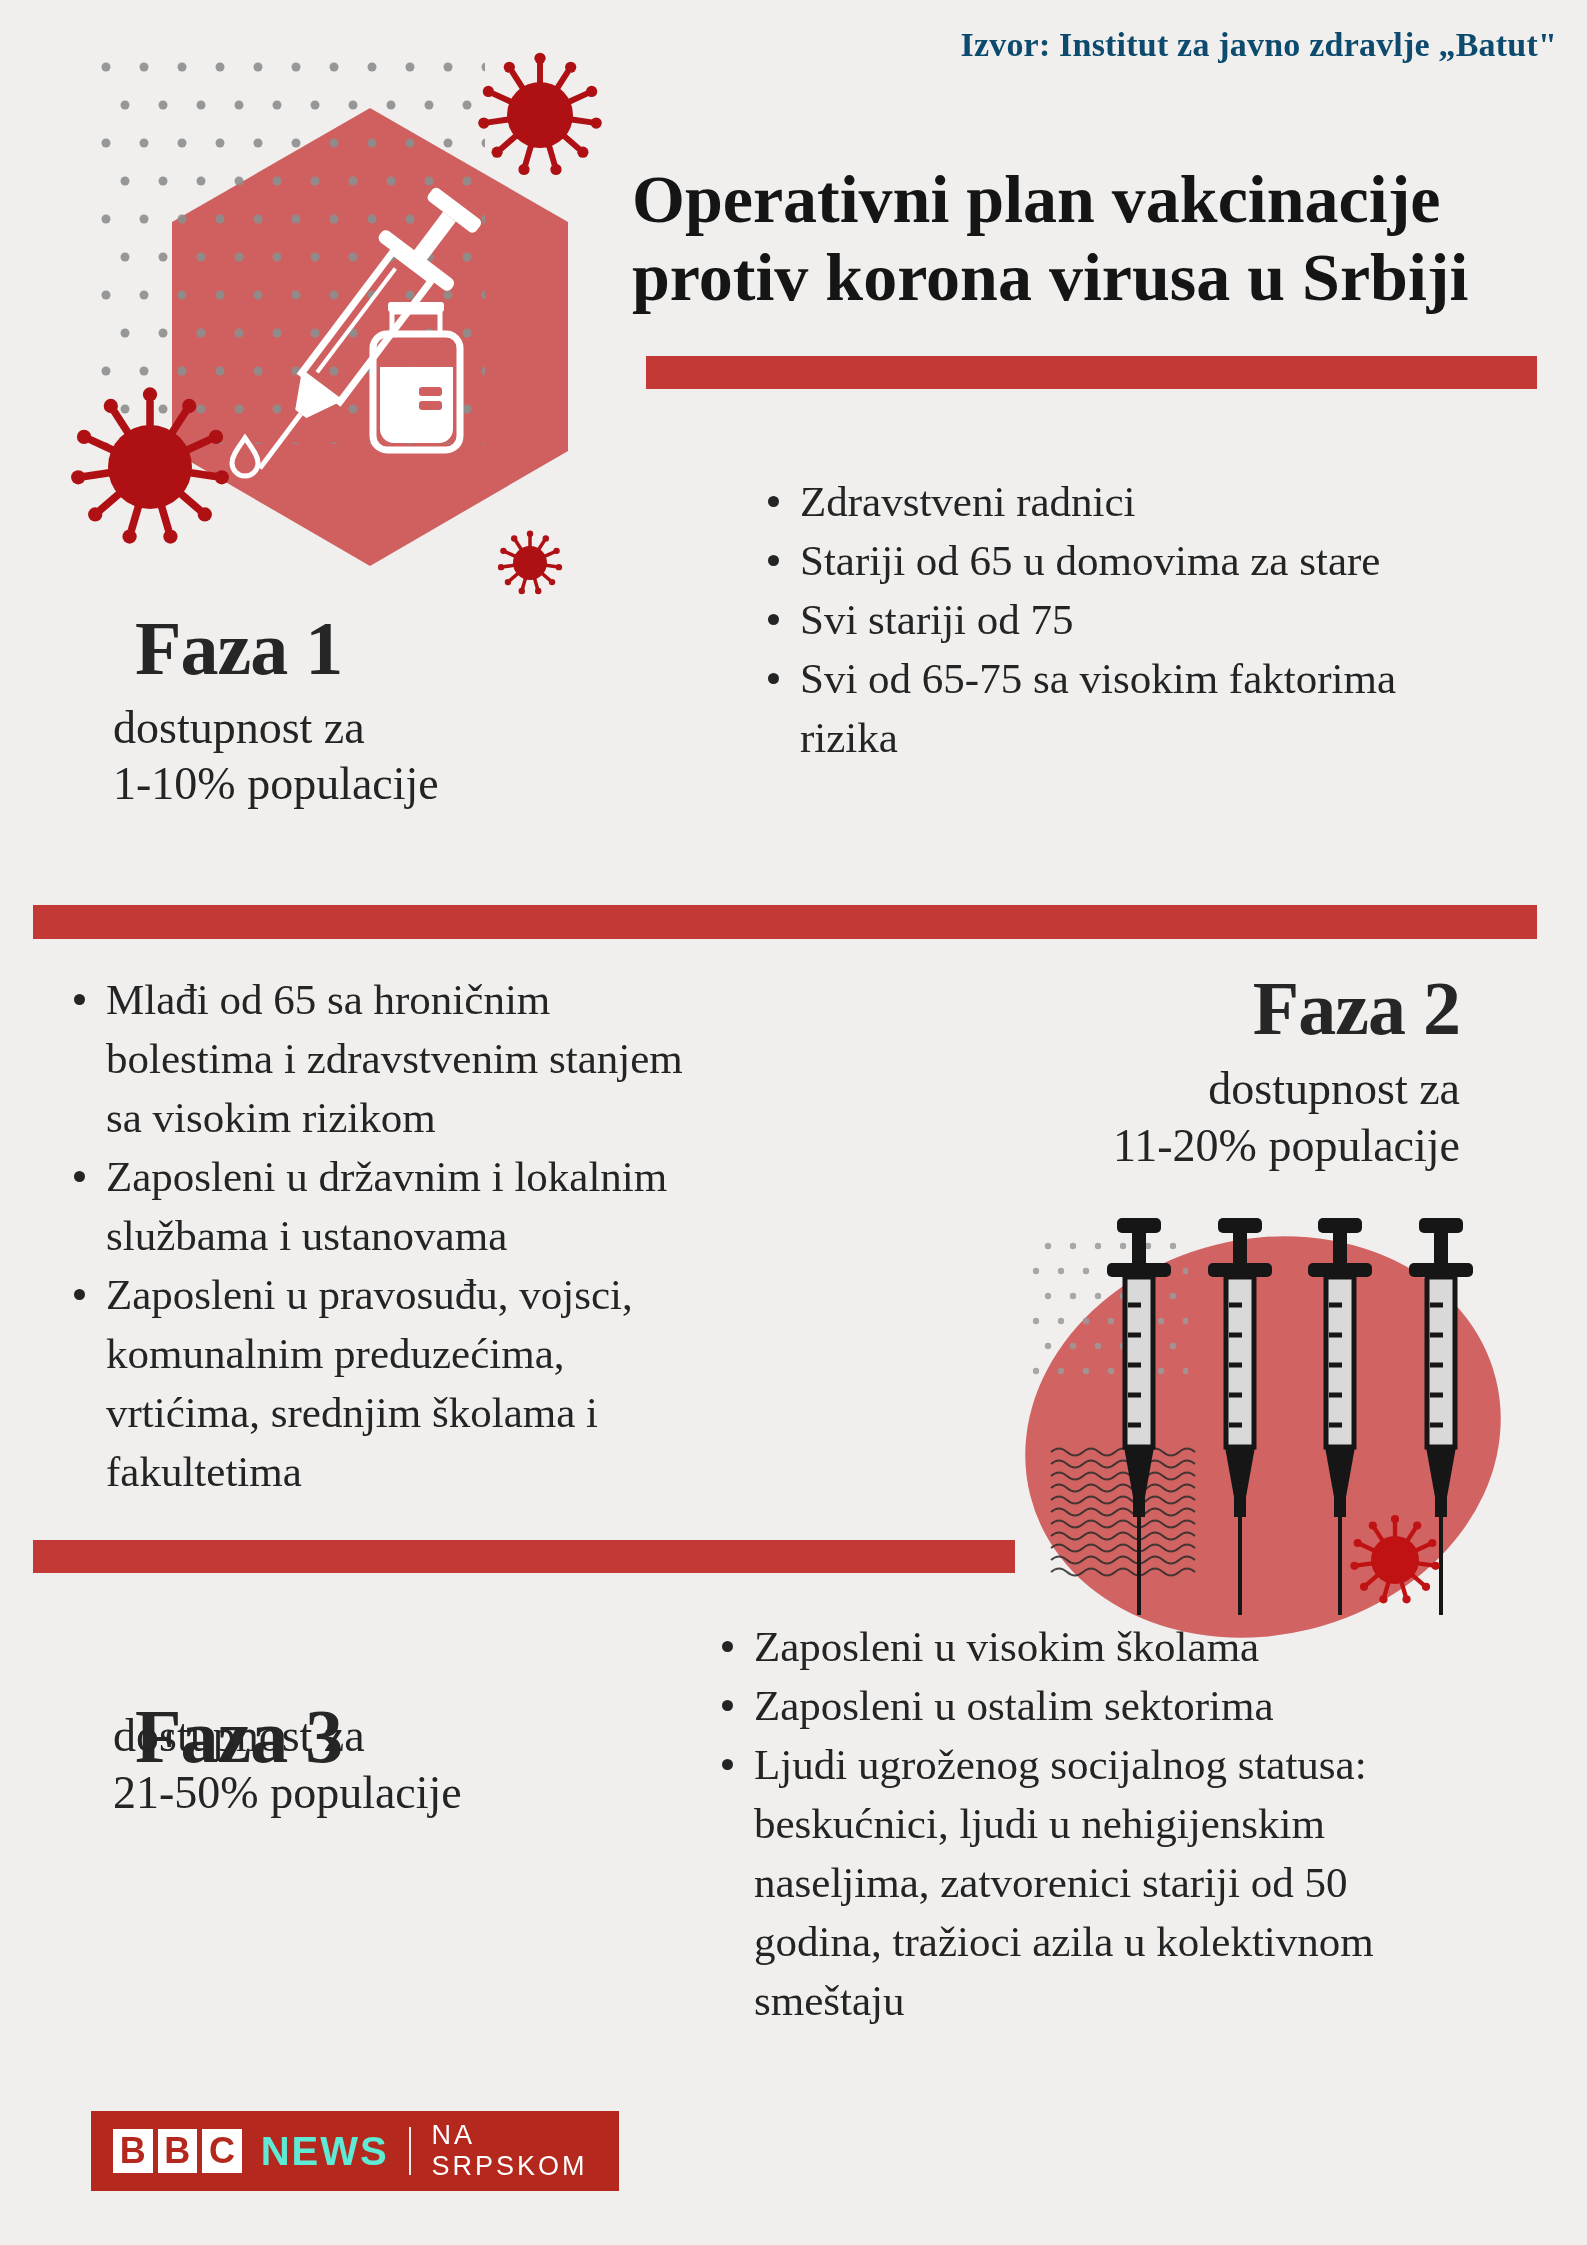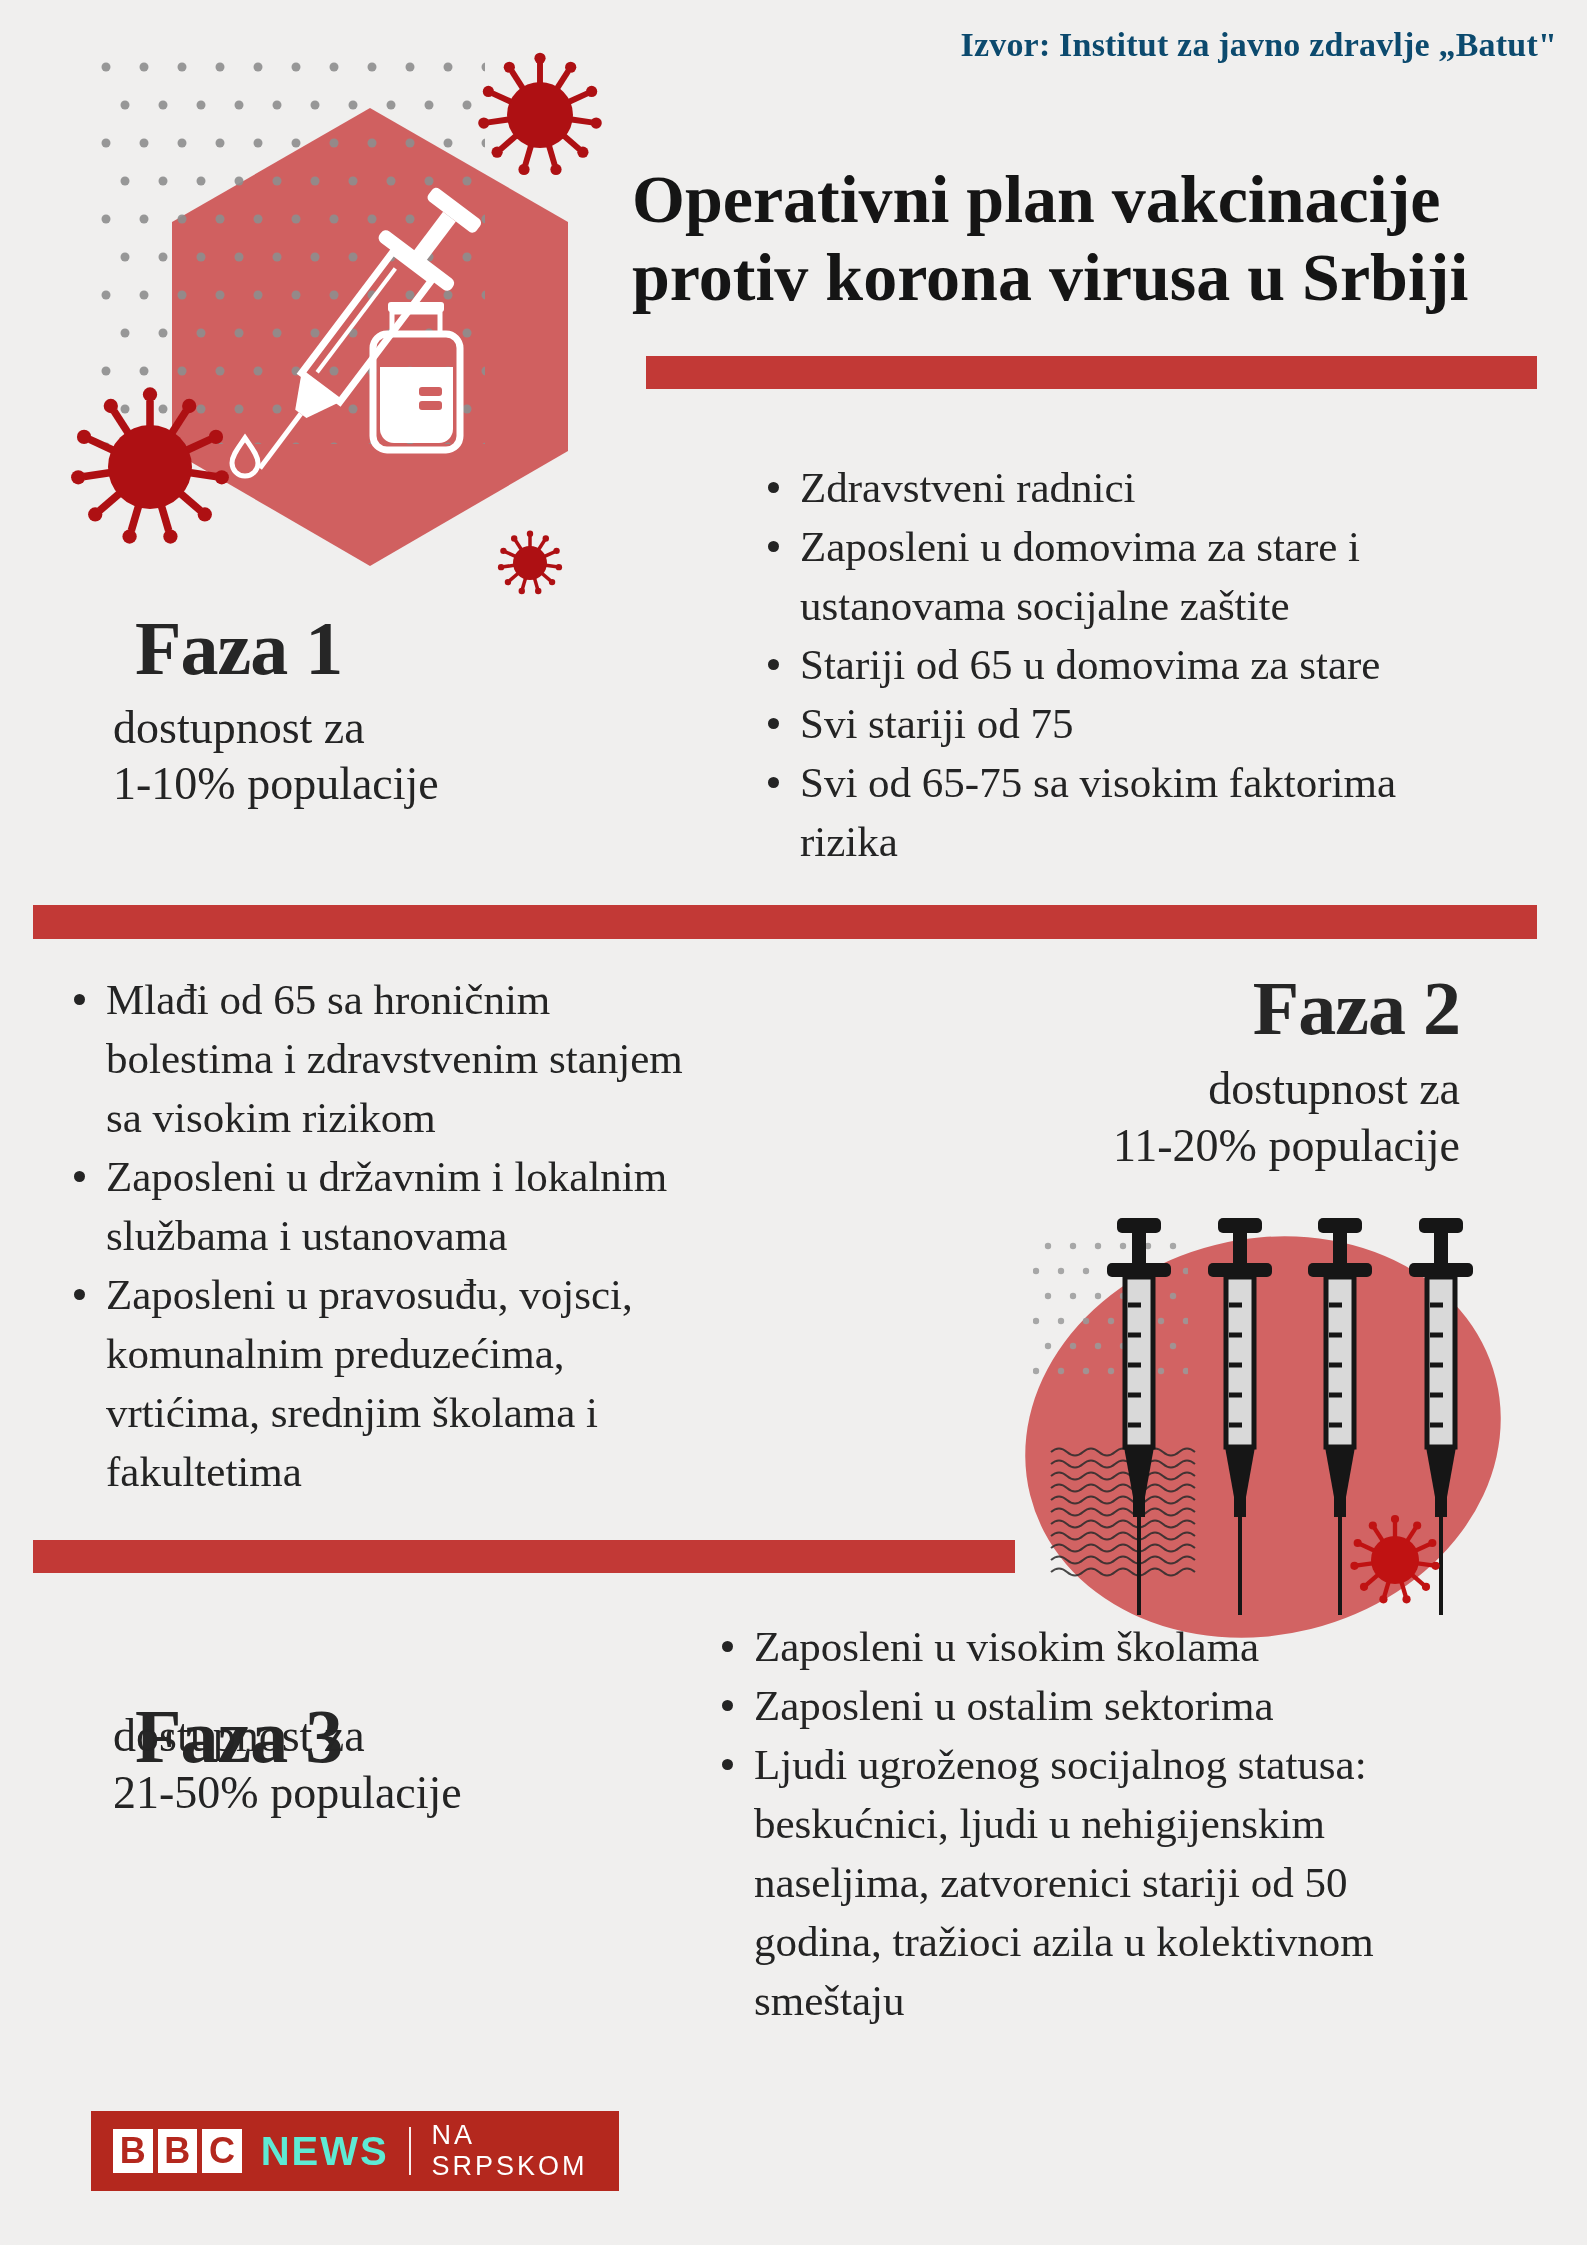--- a/index.html
+++ b/index.html
@@ -55,21 +55,21 @@
     position:relative;
     padding-left:38px;
     white-space:pre-line;
   }
   .blist li::before{
     content:"";
     position:absolute;left:6px;top:24px;
     width:11px;height:11px;border-radius:50%;
     background:#242424;
   }
-  .list-p1{left:762px;top:458px;width:760px;}
+  .list-p1{left:762px;top:472px;width:760px;}
   .list-p2{left:70px;top:970px;width:700px;}
   .list-p2 li{padding-left:36px;}
   .list-p2 li::before{left:4px;}
   .list-p3{left:720px;top:1617px;width:780px;}
   .list-p3 li{padding-left:34px;}
   .list-p3 li::before{left:2px;}
 
   
   .bbc-box{
     left:91px;top:2111px;width:528px;height:80px;
@@ -218,22 +218,20 @@
   <div class="abs source-line">Izvor: Institut za javno zdravlje „Batut"</div>
   <div class="abs main-title">Operativni plan vakcinacije
 protiv korona virusa u Srbiji</div>
   <div class="abs red-bar bar-title"></div>
 
   <div class="abs phase-title p1-title">Faza 1</div>
   <div class="abs phase-sub p1-sub">dostupnost za
 1-10% populacije</div>
   <ul class="abs blist list-p1">
     <li>Zdravstveni radnici</li>
-    <li>Zaposleni u domovima za stare i
-ustanovama socijalne zaštite</li>
     <li>Stariji od 65 u domovima za stare</li>
     <li>Svi stariji od 75</li>
     <li>Svi od 65-75 sa visokim faktorima
 rizika</li>
   </ul>
 
   <div class="abs red-bar bar-mid"></div>
 
   <ul class="abs blist list-p2">
     <li>Mlađi od 65 sa hroničnim

